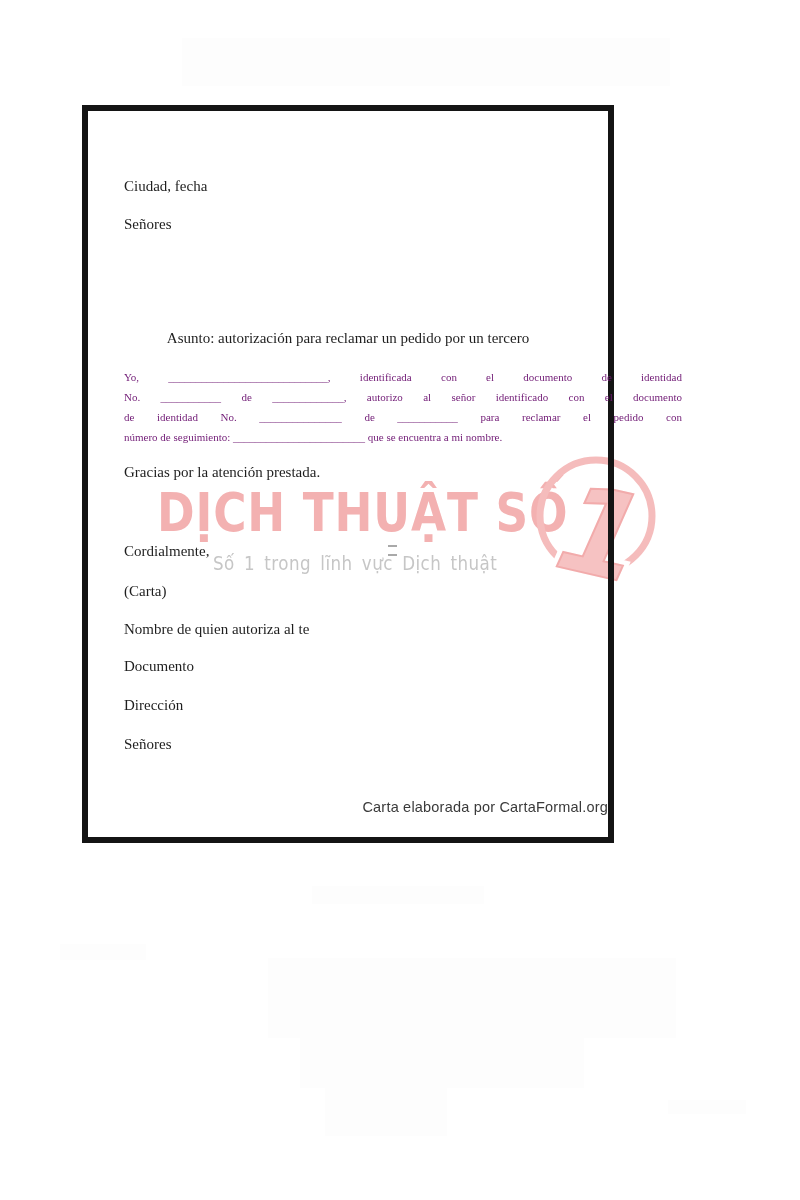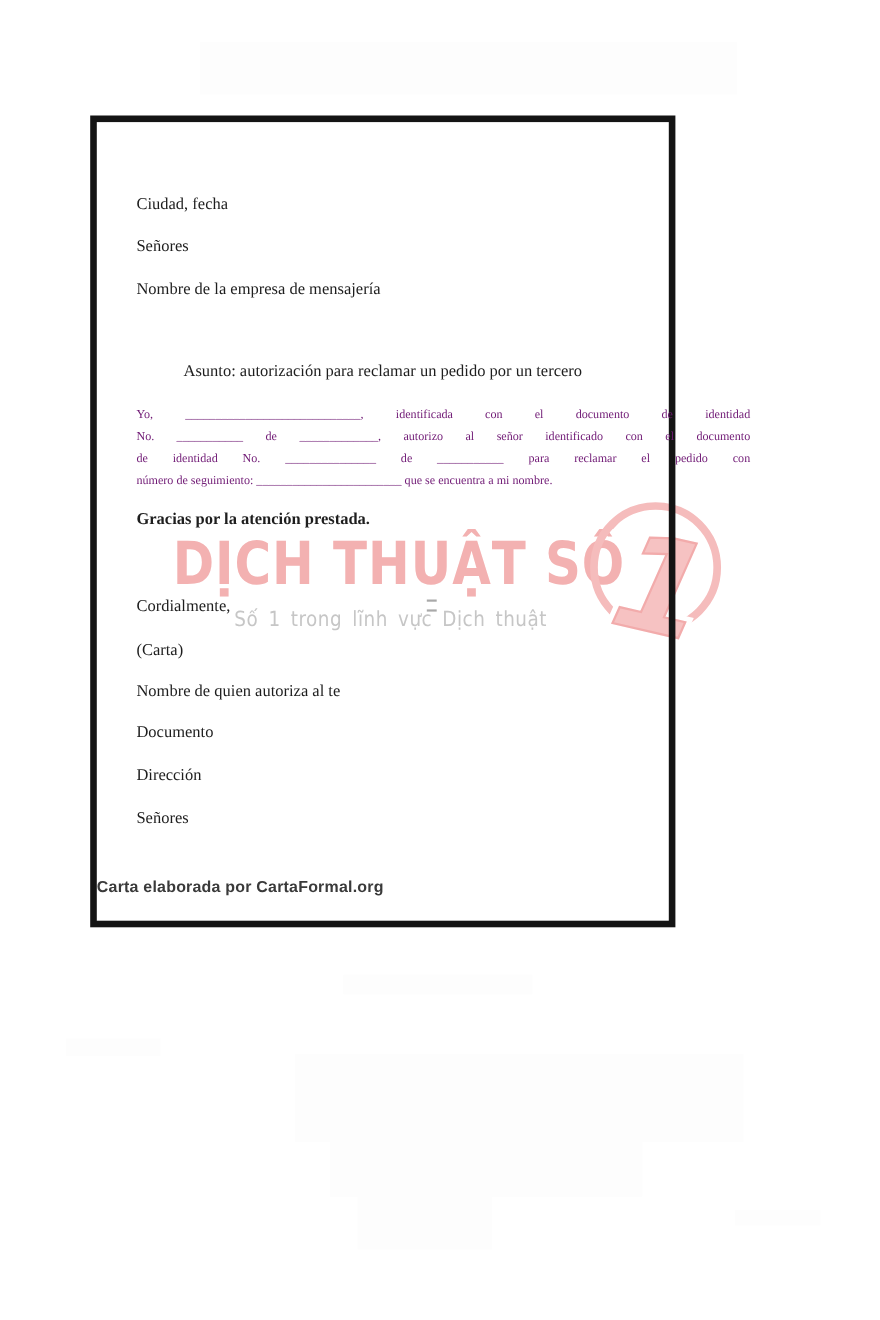--- a/index.html
+++ b/index.html
@@ -84,32 +84,32 @@
     top: 256px; left: 36px;
     width: 558px;
     white-space: normal;
   }
   .bline {
     font-size: 11px; line-height: 20px; color: #701a75;
     text-align: justify;
     text-align-last: justify;
   }
   .bline-last { text-align-last: auto; }
-  .l-gracias { top: 352px; font-weight: bold; }
+  .l-gracias { top: 352px; }
   .l-cord    { top: 431px; }
   .l-firma   { top: 471px; }
   .l-nombreq { top: 509px; }
   .l-doc     { top: 546px; }
   .l-dir     { top: 585px; }
   .l-tel     { top: 624px; }
   .l-footer  {
     top: 687px; left: 0; right: 0;
-    text-align: left;
+    text-align: right;
     font-family: "Liberation Sans", sans-serif;
-    font-weight: bold;
+    font-weight: normal;
     font-size: 14.5px;
     letter-spacing: 0.2px;
     color: #3a3a3a;
     white-space: normal;
   }
 </style>
 </head>
 <body>
 
 <div class="ghost g1"></div>
@@ -127,21 +127,20 @@
   <circle cx="78" cy="64" r="56" fill="none" stroke="#f5bcbc" stroke-width="7"></circle>
   <g transform="rotate(13 78 64)">
     <text x="46" y="122" font-family="DejaVu Sans, sans-serif" font-weight="bold" font-style="italic" font-size="120" fill="none" stroke="#ffffff" stroke-width="11">1</text>
     <text x="46" y="122" font-family="DejaVu Sans, sans-serif" font-weight="bold" font-style="italic" font-size="120" fill="#f6c2c2" stroke="#f2abab" stroke-width="2">1</text>
   </g>
 </svg>
 
 <div class="frame">
   <div class="line l-date">Ciudad, fecha</div>
   <div class="line l-senores">Señores</div>
-  <div class="line l-empresa">Nombre de la empresa de mensajería</div>
 
   <div class="line l-subject">Asunto: autorización para reclamar un pedido por un tercero</div>
 
   <div class="line l-body">
     <div class="bline">Yo, _____________________________, identificada con el documento de identidad</div>
     <div class="bline">No. ___________ de _____________, autorizo al señor identificado con el documento</div>
     <div class="bline">de identidad No. _______________ de ___________ para reclamar el pedido con</div>
     <div class="bline bline-last">número de seguimiento: ________________________ que se encuentra a mi nombre.</div>
   </div>
 

